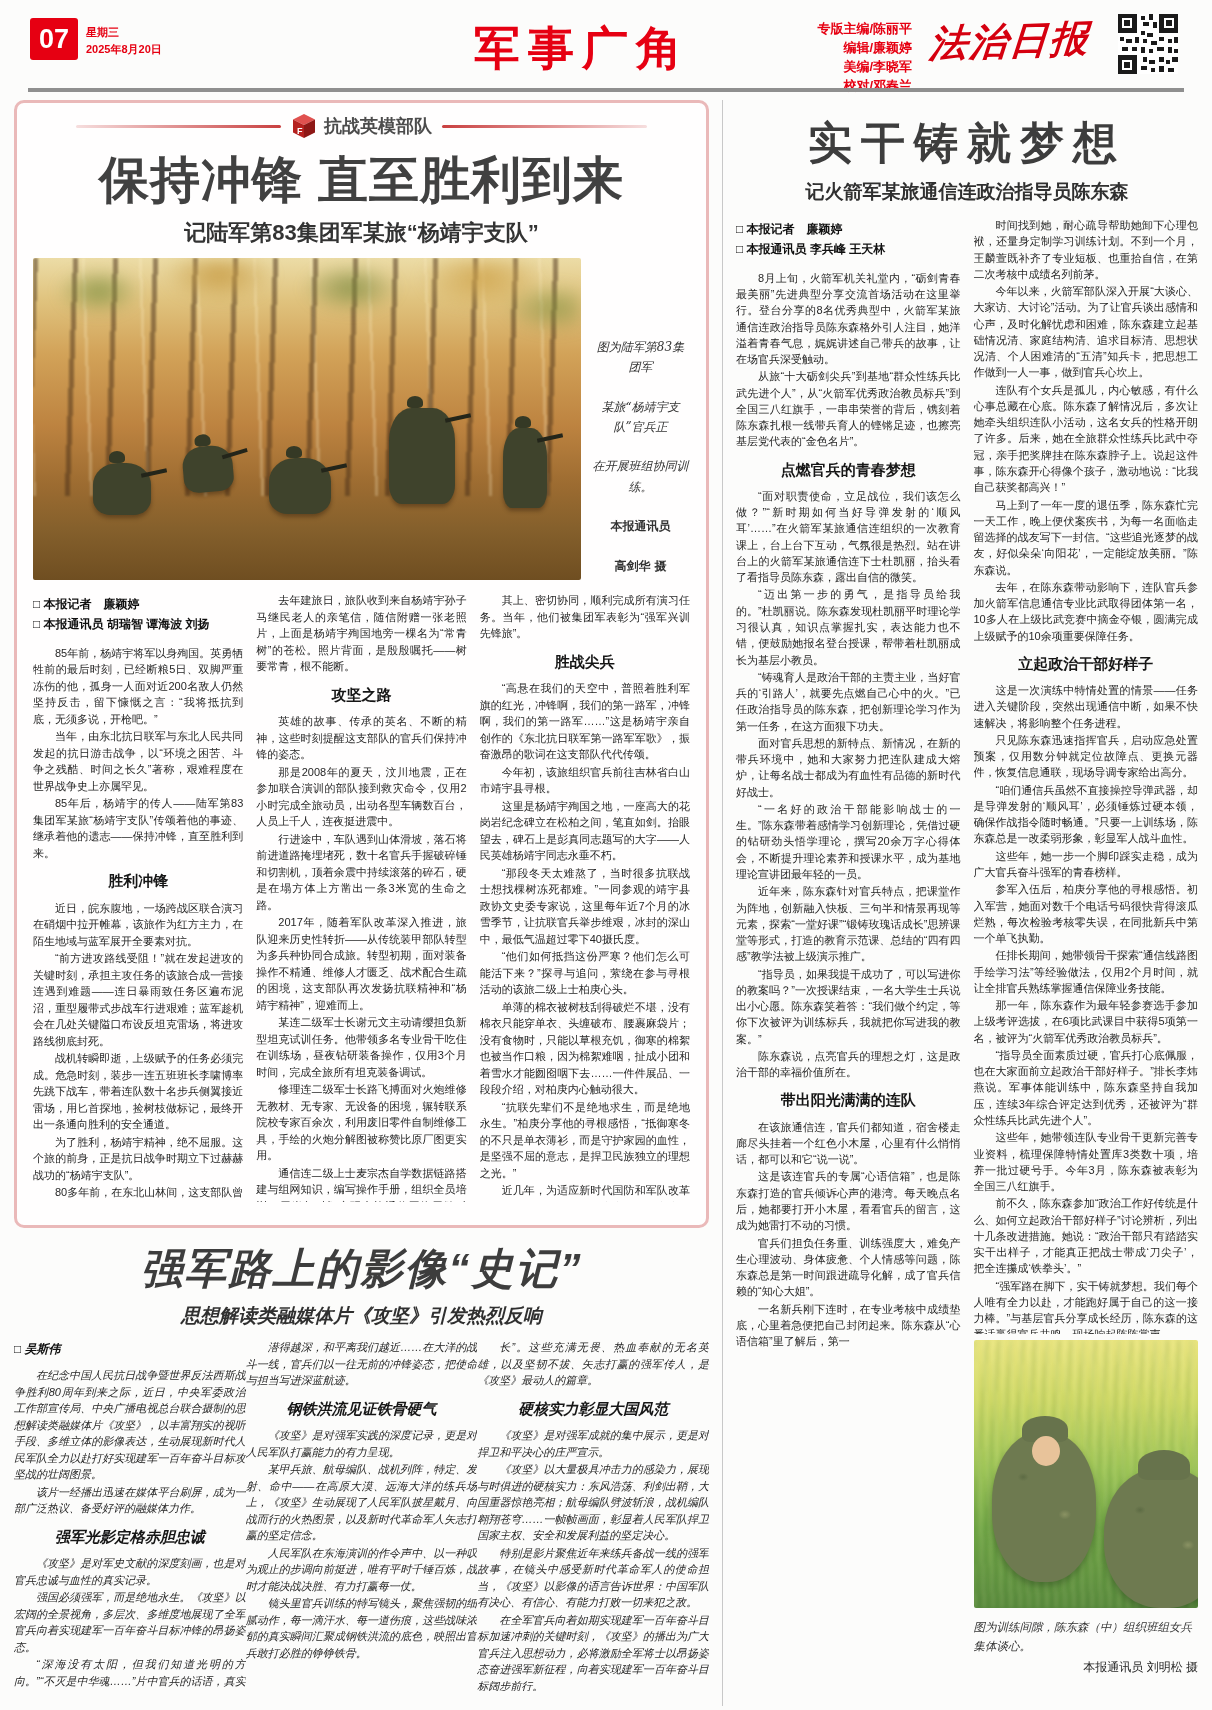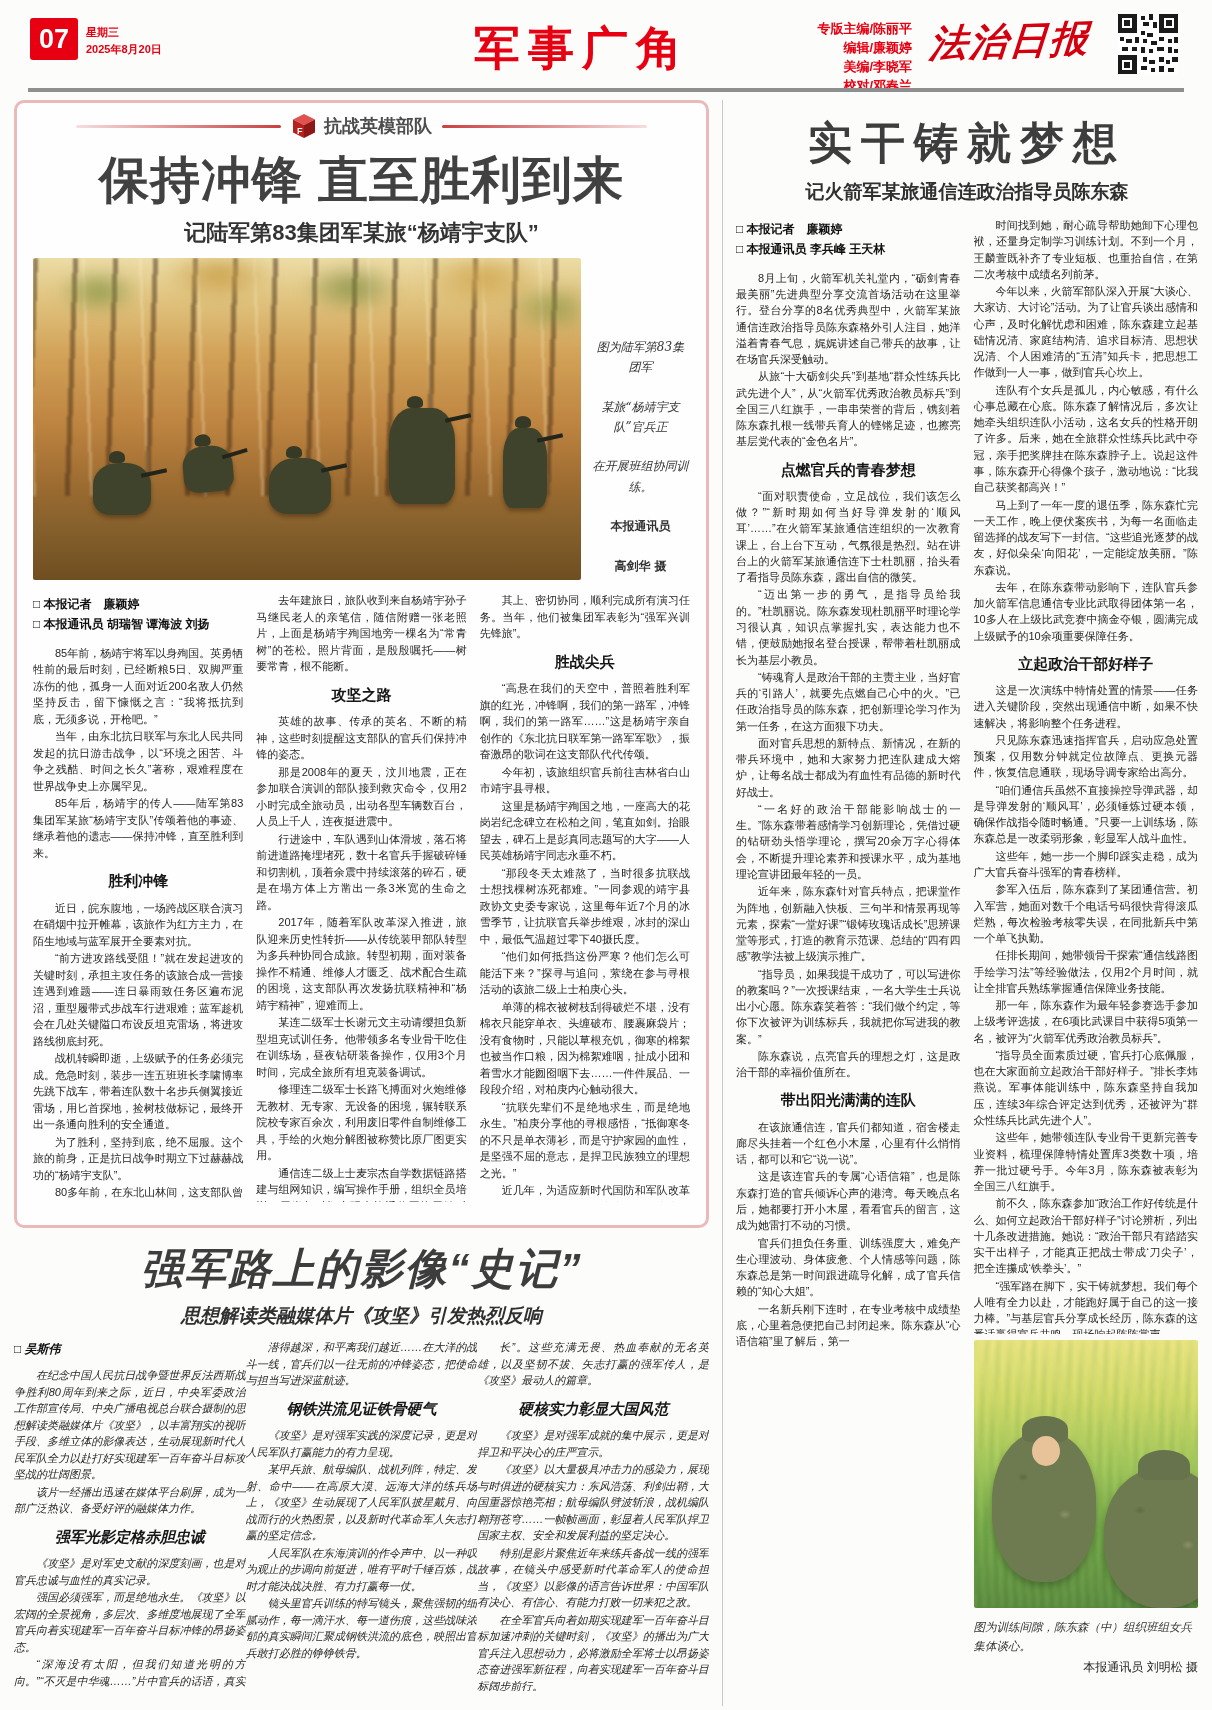--- a/index.html
+++ b/index.html
@@ -186,21 +186,21 @@
         <div>□ 本报通讯员 胡瑞智 谭海波 刘扬</div>
       </div>
       <div>
           <p class="para">85年前，杨靖宇将军以身殉国。英勇牺牲前的最后时刻，已经断粮5日、双脚严重冻伤的他，孤身一人面对近200名敌人仍然坚持反击，留下慷慨之言：“我将抵抗到底，无须多说，开枪吧。”</p>
           <p class="para">当年，由东北抗日联军与东北人民共同发起的抗日游击战争，以“环境之困苦、斗争之残酷、时间之长久”著称，艰难程度在世界战争史上亦属罕见。</p>
           <p class="para">85年后，杨靖宇的传人——陆军第83集团军某旅“杨靖宇支队”传颂着他的事迹、继承着他的遗志——保持冲锋，直至胜利到来。</p>
           <h3 class="subhead">胜利冲锋</h3>
           <p class="para">近日，皖东腹地，一场跨战区联合演习在硝烟中拉开帷幕，该旅作为红方主力，在陌生地域与蓝军展开全要素对抗。</p>
           <p class="para">“前方进攻路线受阻！”就在发起进攻的关键时刻，承担主攻任务的该旅合成一营接连遇到难题——连日暴雨致任务区遍布泥沼，重型履带式步战车行进艰难；蓝军趁机会在几处关键隘口布设反坦克雷场，将进攻路线彻底封死。</p>
           <p class="para">战机转瞬即逝，上级赋予的任务必须完成。危急时刻，装步一连五班班长李啸博率先跳下战车，带着连队数十名步兵侧翼接近雷场，用匕首探地，捡树枝做标记，最终开出一条通向胜利的安全通道。</p>
-          <p class="para">为了胜利，坚持到底，绝不屈服。这个旅的前身，正是抗日战争时期立下过赫赫战功的“杨靖宇支队”。</p>
+          <p class="para">为了胜利，杨靖宇精神，绝不屈服。这个旅的前身，正是抗日战争时期立下过赫赫战功的“杨靖宇支队”。</p>
           <p class="para">80多年前，在东北山林间，这支部队曾在“无房可住、无衣可穿、无粮可吃”的绝境中，与日寇周旋数年，在极端恶劣的环境中，战士们以血肉之躯对抗饥寒。面对日寇的疯狂围剿，战士们以树皮草根充饥，在零下40多摄氏度的严寒中坚持游击，许多战士冻伤牺牲，却无一人退缩。</p>
         </div>
     </div>
     <div class="col">
       <div>
           <p class="para">去年建旅日，旅队收到来自杨靖宇孙子马继民老人的亲笔信，随信附赠一张老照片，上面是杨靖宇殉国地旁一棵名为“常青树”的苍松。照片背面，是殷殷嘱托——树要常青，根不能断。</p>
           <h3 class="subhead">攻坚之路</h3>
           <p class="para">英雄的故事、传承的英名、不断的精神，这些时刻提醒这支部队的官兵们保持冲锋的姿态。</p>
           <p class="para">那是2008年的夏天，汶川地震，正在参加联合演训的部队接到救灾命令，仅用2小时完成全旅动员，出动各型车辆数百台，人员上千人，连夜挺进震中。</p>
           <p class="para">行进途中，车队遇到山体滑坡，落石将前进道路掩埋堵死，数十名官兵手握破碎锤和切割机，顶着余震中持续滚落的碎石，硬是在塌方体上方凿出一条3米宽的生命之路。</p>
@@ -262,21 +262,21 @@
           <p class="para">时间找到她，耐心疏导帮助她卸下心理包袱，还量身定制学习训练计划。不到一个月，王麟萱既补齐了专业短板、也重拾自信，在第二次考核中成绩名列前茅。</p>
           <p class="para">今年以来，火箭军部队深入开展“大谈心、大家访、大讨论”活动。为了让官兵谈出感情和心声，及时化解忧虑和困难，陈东森建立起基础情况清、家庭结构清、追求目标清、思想状况清、个人困难清的“五清”知兵卡，把思想工作做到一人一事，做到官兵心坎上。</p>
           <p class="para">连队有个女兵是孤儿，内心敏感，有什么心事总藏在心底。陈东森了解情况后，多次让她牵头组织连队小活动，这名女兵的性格开朗了许多。后来，她在全旅群众性练兵比武中夺冠，亲手把奖牌挂在陈东森脖子上。说起这件事，陈东森开心得像个孩子，激动地说：“比我自己获奖都高兴！”</p>
           <p class="para">马上到了一年一度的退伍季，陈东森忙完一天工作，晚上便伏案疾书，为每一名面临走留选择的战友写下一封信。“这些追光逐梦的战友，好似朵朵‘向阳花’，一定能绽放美丽。”陈东森说。</p>
           <p class="para">去年，在陈东森带动影响下，连队官兵参加火箭军信息通信专业比武取得团体第一名，10多人在上级比武竞赛中摘金夺银，圆满完成上级赋予的10余项重要保障任务。</p>
           <h3 class="subhead">立起政治干部好样子</h3>
           <p class="para">这是一次演练中特情处置的情景——任务进入关键阶段，突然出现通信中断，如果不快速解决，将影响整个任务进程。</p>
           <p class="para">只见陈东森迅速指挥官兵，启动应急处置预案，仅用数分钟就定位故障点、更换元器件，恢复信息通联，现场导调专家给出高分。</p>
           <p class="para">“咱们通信兵虽然不直接操控导弹武器，却是导弹发射的‘顺风耳’，必须锤炼过硬本领，确保作战指令随时畅通。”只要一上训练场，陈东森总是一改柔弱形象，彰显军人战斗血性。</p>
           <p class="para">这些年，她一步一个脚印踩实走稳，成为广大官兵奋斗强军的青春榜样。</p>
-          <p class="para">参军入伍后，陈东森到了某团通信营。初入军营，她面对数千个电话号码很快背得滚瓜烂熟，每次检验考核零失误，在同批新兵中第一个单飞执勤。</p>
+          <p class="para">参军入伍后，柏庚分享他的寻根感悟。初入军营，她面对数千个电话号码很快背得滚瓜烂熟，每次检验考核零失误，在同批新兵中第一个单飞执勤。</p>
           <p class="para">任排长期间，她带领骨干探索“通信线路图手绘学习法”等经验做法，仅用2个月时间，就让全排官兵熟练掌握通信保障业务技能。</p>
           <p class="para">那一年，陈东森作为最年轻参赛选手参加上级考评选拔，在6项比武课目中获得5项第一名，被评为“火箭军优秀政治教员标兵”。</p>
           <p class="para">“指导员全面素质过硬，官兵打心底佩服，也在大家面前立起政治干部好样子。”排长李炜燕说。军事体能训练中，陈东森坚持自我加压，连续3年综合评定达到优秀，还被评为“群众性练兵比武先进个人”。</p>
           <p class="para">这些年，她带领连队专业骨干更新完善专业资料，梳理保障特情处置库3类数十项，培养一批过硬号手。今年3月，陈东森被表彰为全国三八红旗手。</p>
           <p class="para">前不久，陈东森参加“政治工作好传统是什么、如何立起政治干部好样子”讨论辨析，列出十几条改进措施。她说：“政治干部只有踏踏实实干出样子，才能真正把战士带成‘刀尖子’，把全连攥成‘铁拳头’。”</p>
           <p class="para">“强军路在脚下，实干铸就梦想。我们每个人唯有全力以赴，才能跑好属于自己的这一接力棒。”与基层官兵分享成长经历，陈东森的这番话赢得官兵共鸣，现场响起阵阵掌声。</p>
         </div>
       <div class="photo-feature">
         <div class="grass"></div>
         <div class="camo" style="left:18px;top:92px;width:104px;height:150px;"></div>

